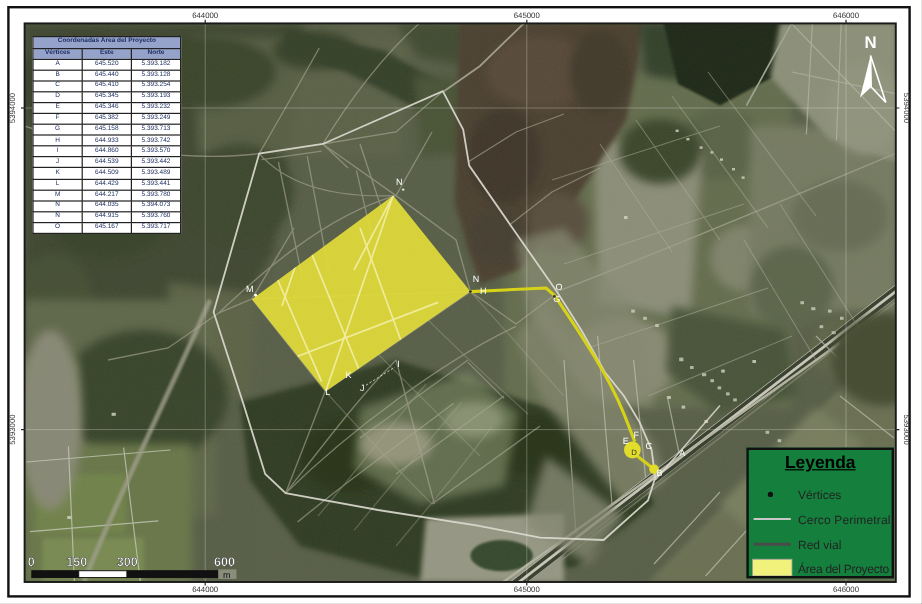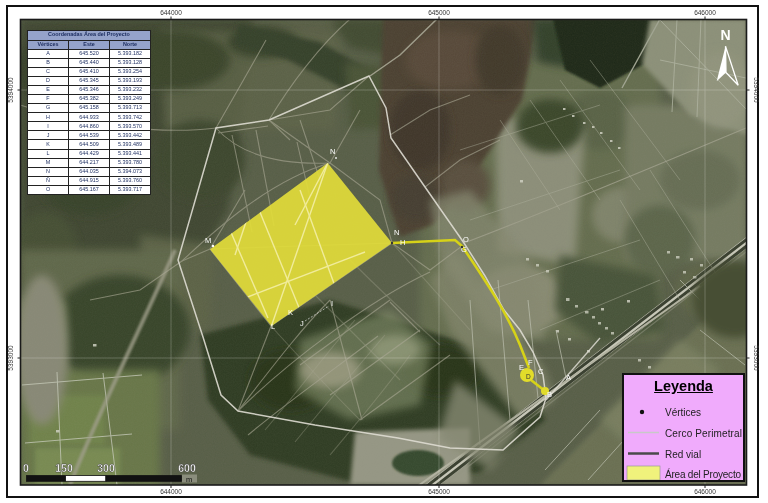--- a/index.html
+++ b/index.html
@@ -445,21 +445,21 @@
         </tr>
  <tr>
           <td style="border:1px solid #222;height:8.1px;padding:0;">O</td>
           <td style="border:1px solid #222;">645.167</td>
           <td style="border:1px solid #222;">5.393.717</td>
         </tr>
 </tbody>
     </table>
 </div>
 
-<div id="LEG" class="abs" style="left:622px;top:373px;width:119px;height:105px;background:#f0abfc;border:2px solid #111;">
+<div id="LEG" class="abs" style="left:622px;top:373px;width:119px;height:105px;background:#15803d;border:2px solid #111;">
   <div style="text-align:center;font-size:14.5px;font-weight:bold;margin-top:3px;font-family:'Liberation Sans',sans-serif;"><span style="text-decoration:underline;">Leyenda</span></div>
   <svg width="119" height="84" style="position:absolute;left:0;top:21px;">
     <circle cx="18" cy="16" r="2.2" fill="#111"></circle>
     <text x="41" y="20" font-size="10" fill="#222" font-family="Liberation Sans, sans-serif">Vértices</text>
     <line x1="4" y1="36.5" x2="35" y2="36.5" stroke="#c8c8c8" stroke-width="1.5"></line>
     <text x="41" y="40.5" font-size="10" fill="#222" font-family="Liberation Sans, sans-serif" textLength="77">Cerco Perimetral</text>
     <line x1="4" y1="57.5" x2="35" y2="57.5" stroke="#4a4a4a" stroke-width="2.5"></line>
     <text x="41" y="61.5" font-size="10" fill="#222" font-family="Liberation Sans, sans-serif">Red vial</text>
     <rect x="3" y="70" width="33" height="14" fill="#f0f27c" stroke="#999" stroke-width="0.7"></rect>
     <text x="41" y="81.5" font-size="10" fill="#222" font-family="Liberation Sans, sans-serif" textLength="76">Área del Proyecto</text>

